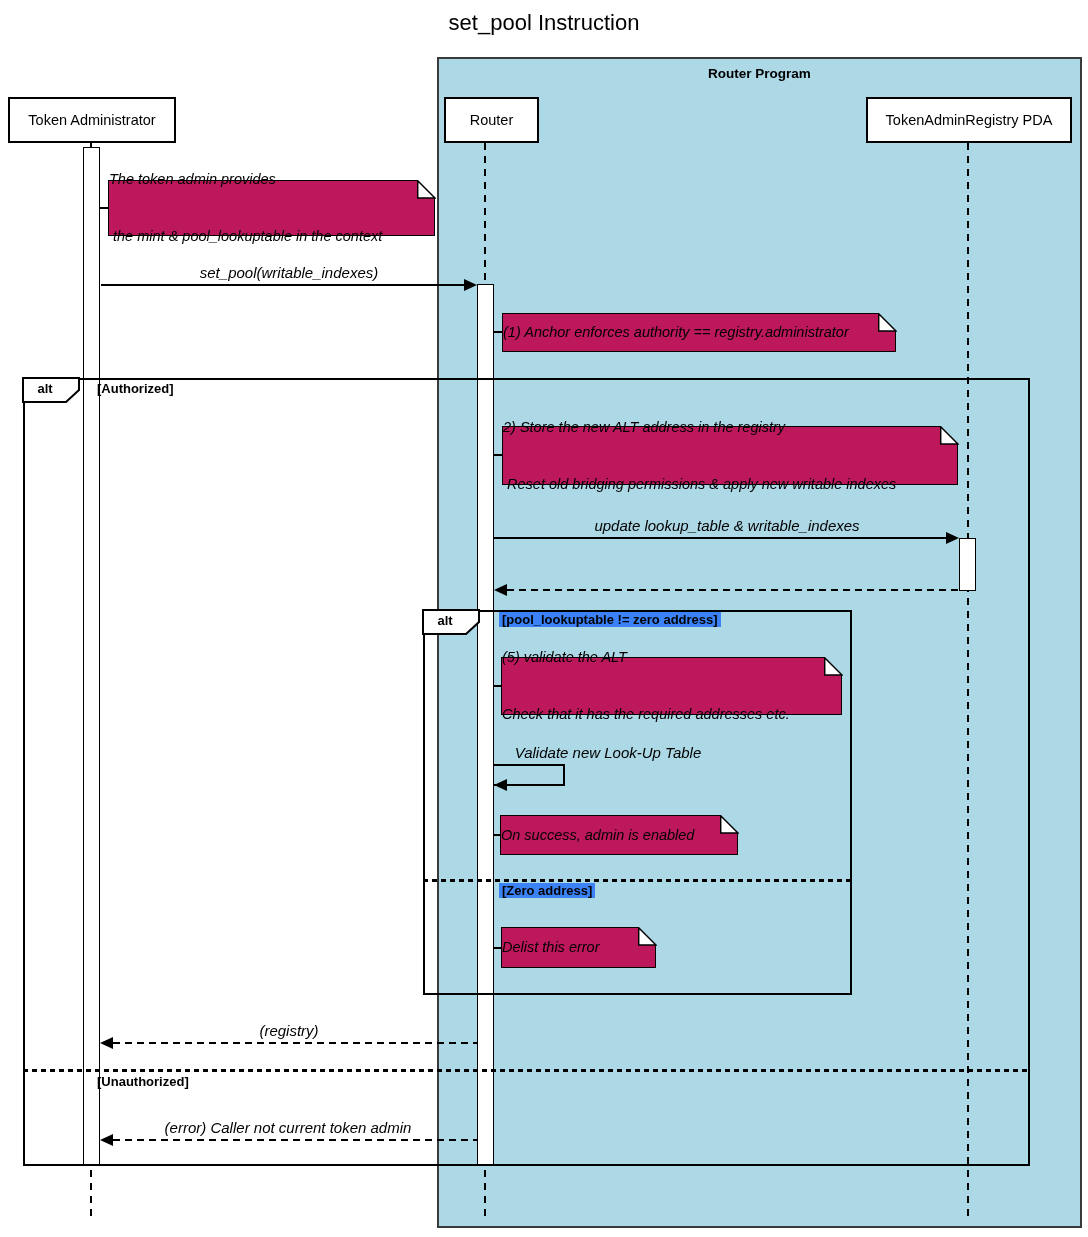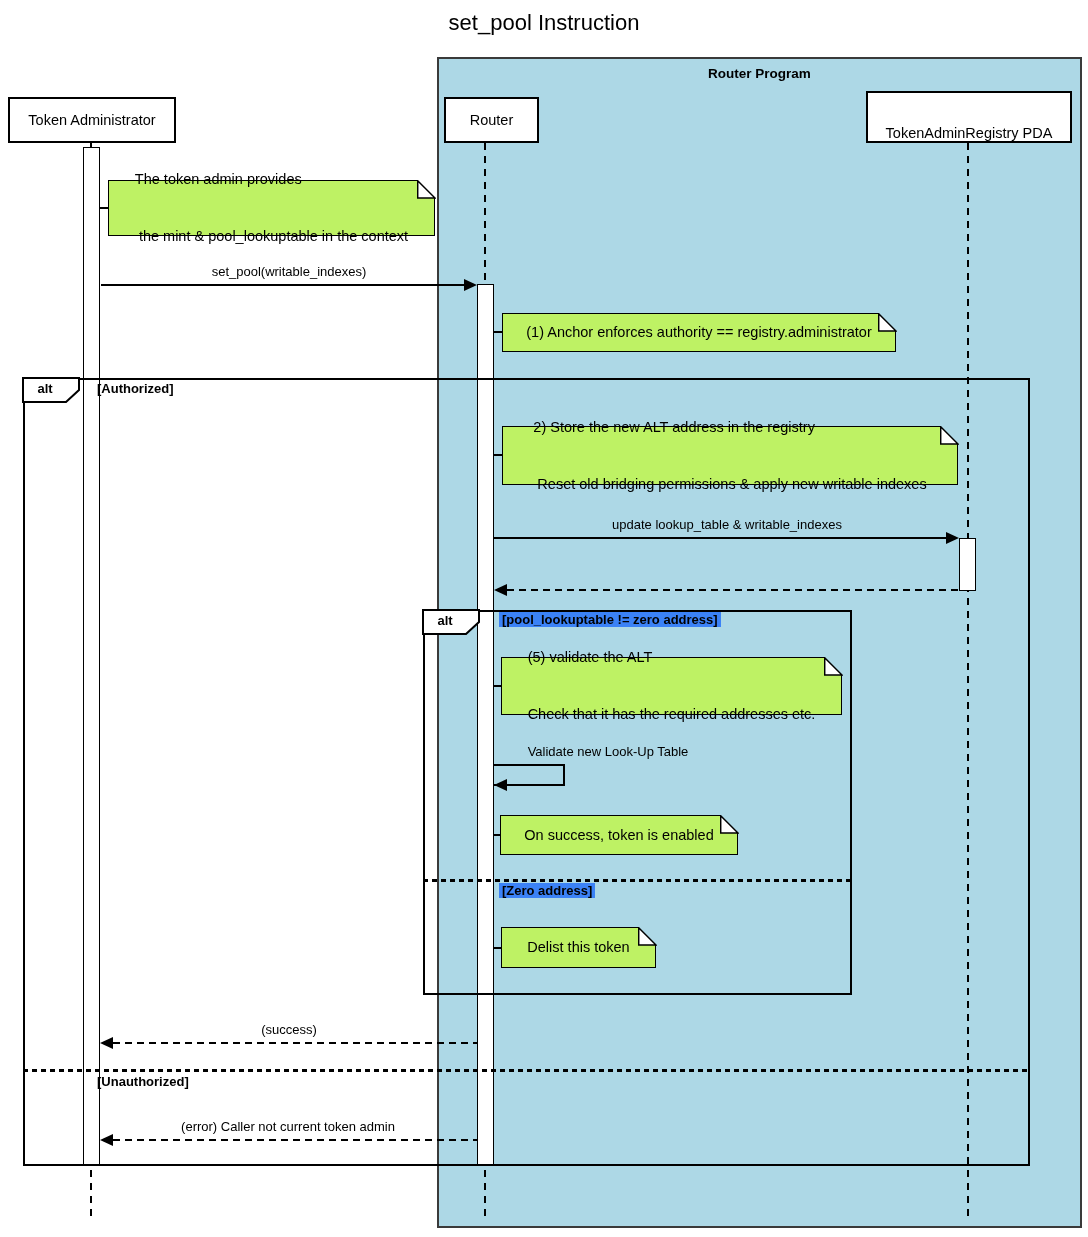--- a/index.html
+++ b/index.html
@@ -17,23 +17,23 @@
   .actbar{background:#fff;border:1.5px solid #000;}
   .frag{border:2px solid #000;background:transparent;}
   .divider{height:3px;background:repeating-linear-gradient(90deg,#000 0 5px,transparent 5px 9px);}
   .guard{font-weight:bold;font-size:13px;white-space:nowrap;}
   .guard.on-blue{background:#3b82f6;padding:0 3px;}
   .alt-label{font-weight:bold;font-size:13px;text-align:center;}
   .hline{height:2px;background:#000;}
   .hdash{height:2px;background:repeating-linear-gradient(90deg,#000 0 7px,transparent 7px 12px);}
   .arr-r{width:0;height:0;border-top:6px solid transparent;border-bottom:6px solid transparent;border-left:13px solid #000;}
   .arr-l{width:0;height:0;border-top:6px solid transparent;border-bottom:6px solid transparent;border-right:13px solid #000;}
-  .msg-label{font-size:13px;white-space:nowrap;transform:translateX(-50%);text-align:right;}
+  .msg-label{font-size:15px;white-space:nowrap;transform:translateX(-50%);text-align:right;font-style:italic;}
   .selfloop{border:2px solid #000;border-left:none;background:transparent;}
-  .note{background:#bef264;border:1.5px solid #000;display:flex;align-items:center;justify-content:center;}
+  .note{background:#be185d;border:1.5px solid #000;display:flex;align-items:center;justify-content:flex-start;font-style:italic;}
   .note-text{text-align:left;font-size:14.5px;line-height:19px;white-space:pre;}
   .fold{position:absolute;top:-1.5px;right:-1.5px;}
   .fold-cover{fill:var(--s,#fff);}
   .fold-flap{fill:#fff;stroke:#000;stroke-width:1.5;}
   .pent-path{fill:#fff;stroke:#000;stroke-width:2;}
 </style>
 </head>
 <body>
 
 <div id="canvas">
@@ -46,21 +46,21 @@
   <div class="abs lifeline" style="left:90px;top:143px;height:1077px;"></div>
   <div class="abs lifeline" style="left:484px;top:143px;height:1077px;"></div>
   <div class="abs lifeline" style="left:967px;top:143px;height:1079px;"></div>
 
   <div class="abs pbox" style="left:8px;top:97px;width:168px;height:46px;">
     <span>Token Administrator</span>
   </div>
   <div class="abs pbox" style="left:444px;top:97px;width:95px;height:46px;">
     <span>Router</span>
   </div>
-  <div class="abs pbox" style="left:866px;top:91px;width:206px;height:52px;align-items:flex-end;">
+  <div class="abs pbox" style="left:866px;top:97px;width:206px;height:46px;">
     <span>TokenAdminRegistry PDA</span>
   </div>
 
   <div class="abs actbar" style="left:83px;top:147px;width:17px;height:1019px;"></div>
   <div class="abs actbar" style="left:477px;top:284px;width:17px;height:882px;"></div>
   <div class="abs actbar" style="left:959px;top:538px;width:17px;height:53px;"></div>
 
   <div class="abs frag" style="left:23px;top:378px;width:1007px;height:788px;"></div>
   <div class="abs divider" style="left:23px;top:1069px;width:1007px;"></div>
   <svg class="abs" style="left:22px;top:377px;" width="58" height="26" viewBox="0 0 58 26">
@@ -128,50 +128,50 @@
       <div>Check that it has the required addresses etc.</div>
     </div>
   </div>
 
   <div class="abs note" style="left:500px;top:815px;width:238px;height:40px;--s:#ADD8E6;">
     <svg class="fold" width="19" height="19" viewBox="0 0 19 19">
       <polygon class="fold-cover" points="0,0 19,0 19,19"></polygon>
       <polygon class="fold-flap" points="0.7,0.7 18,18 0.7,18"></polygon>
     </svg>
     <div class="note-text">
-      <div>On success, token is enabled</div>
+      <div>On success, admin is enabled</div>
     </div>
   </div>
 
   <div class="abs note" style="left:501px;top:927px;width:155px;height:41px;--s:#ADD8E6;">
     <svg class="fold" width="19" height="19" viewBox="0 0 19 19">
       <polygon class="fold-cover" points="0,0 19,0 19,19"></polygon>
       <polygon class="fold-flap" points="0.7,0.7 18,18 0.7,18"></polygon>
     </svg>
     <div class="note-text">
-      <div>Delist this token</div>
+      <div>Delist this error</div>
     </div>
   </div>
 
   <div class="abs msg-label" style="left:289px;top:264px;">set_pool(writable_indexes)</div>
   <div class="abs hline" style="left:101px;top:284px;width:364px;"></div>
   <div class="abs arr-r" style="left:464px;top:279px;"></div>
 
   <div class="abs msg-label" style="left:727px;top:517px;">update lookup_table &amp; writable_indexes</div>
   <div class="abs hline" style="left:494px;top:537px;width:453px;"></div>
   <div class="abs arr-r" style="left:946px;top:532px;"></div>
 
   <div class="abs hdash" style="left:507px;top:589px;width:452px;"></div>
   <div class="abs arr-l" style="left:494px;top:584px;"></div>
 
   <div class="abs msg-label" style="left:608px;top:744px;">Validate new Look-Up Table</div>
   <div class="abs selfloop" style="left:494px;top:764px;width:71px;height:22px;"></div>
   <div class="abs arr-l" style="left:494px;top:779px;"></div>
 
-  <div class="abs msg-label" style="left:289px;top:1022px;">(success)</div>
+  <div class="abs msg-label" style="left:289px;top:1022px;">(registry)</div>
   <div class="abs hdash" style="left:113px;top:1042px;width:364px;"></div>
   <div class="abs arr-l" style="left:100px;top:1037px;"></div>
 
   <div class="abs msg-label" style="left:288px;top:1119px;">(error) Caller not current token admin</div>
   <div class="abs hdash" style="left:113px;top:1139px;width:364px;"></div>
   <div class="abs arr-l" style="left:100px;top:1134px;"></div>
 
 </div>
 
 </body></html>

